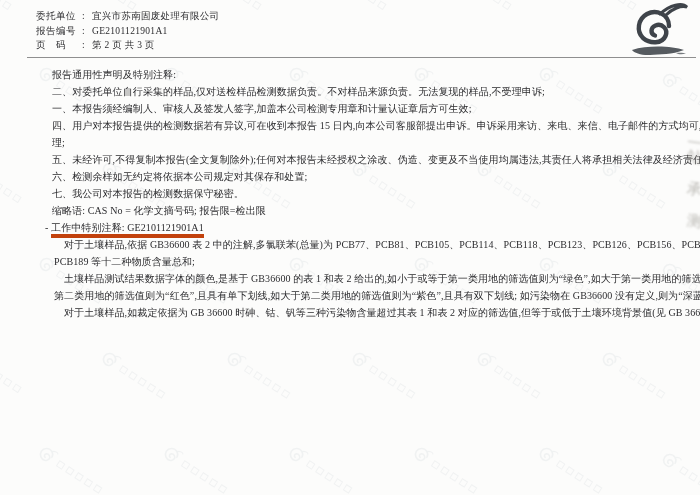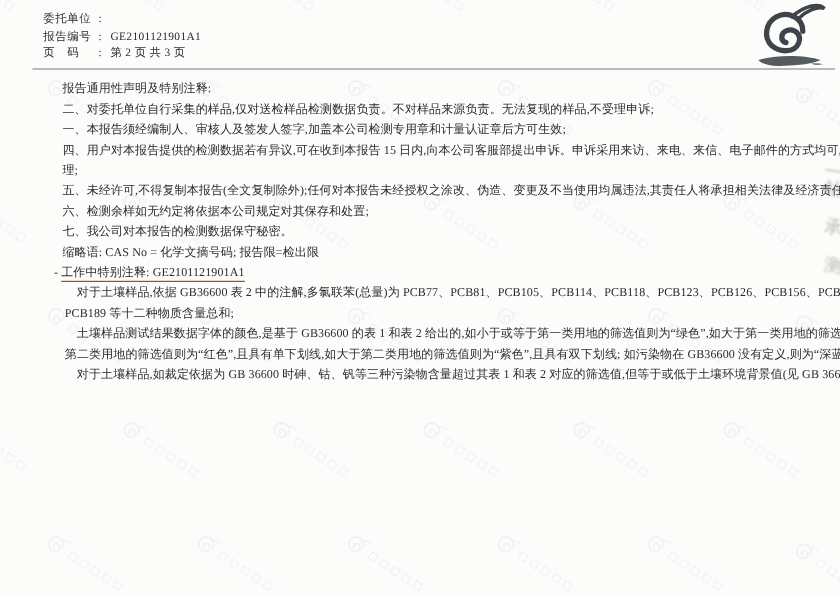--- a/index.html
+++ b/index.html
@@ -23,21 +23,21 @@
   .logo{position:absolute;left:620px;top:1px;width:72px;height:58px;}
   
   .rule{position:absolute;left:27px;right:4px;top:57px;border-top:1px solid #8f8f8f;}
   
   .bodytxt{position:absolute;left:16px;top:66px;width:700px;font-size:10px;}
   .line{white-space:nowrap;height:17px;line-height:17px;letter-spacing:.1px;}
   .line.ia{padding-left:36px;}
   .line.ib{padding-left:29px;}
   .line.ic{padding-left:48px;}
   .line.id{padding-left:38px;}
-  .uline{border-bottom:1px solid #c2410c;padding-bottom:.5px;}
+  .uline{border-bottom:4px solid #c2410c;padding-bottom:.5px;}
   
   .edge-frag{position:absolute;left:687px;font-size:15px;color:#8b8880;
     filter:blur(1.1px);opacity:.6;transform:rotate(8deg);}
 </style>
 </head>
 <body>
 
 <div class="page">
 
   <div class="wm-layer">
@@ -160,20 +160,21 @@
       <div class="wm-unit" style="left: 657px; top: 460px;"><svg width="20" height="18" viewBox="0 0 20 18" style="vertical-align:middle">
           <path d="M16 8 C16 3 10 1 6.5 3.5 C3 6 3 11 6.5 13.5 C9.5 15.6 14 14.5 14.5 11 C15 8 11.5 6.5 9.5 8 C8 9.2 8.6 11.4 10.4 11.6" fill="none" stroke="#93a0ab" stroke-width="1.6" stroke-linecap="round"></path>
           <path d="M13 3 C15.5 .8 18.5 .5 19.5 2" fill="none" stroke="#93a0ab" stroke-width="1.2" stroke-linecap="round"></path>
         </svg><i></i><i></i><i></i></div>
     </div>
 
   <div class="hdr">
     <div class="hdr-row">
       <span class="hdr-label">委托单位</span>
       <span class="hdr-colon">:</span>
+      <span class="hdr-value">宜兴市苏南固废处理有限公司</span>
     </div>
     <div class="hdr-row">
       <span class="hdr-label">报告编号</span>
       <span class="hdr-colon">:</span>
       <span class="hdr-value">GE2101121901A1</span>
     </div>
     <div class="hdr-row">
       <span class="hdr-label">页　码</span>
       <span class="hdr-colon">:</span>
       <span class="hdr-value">第 2 页 共 3 页</span>

